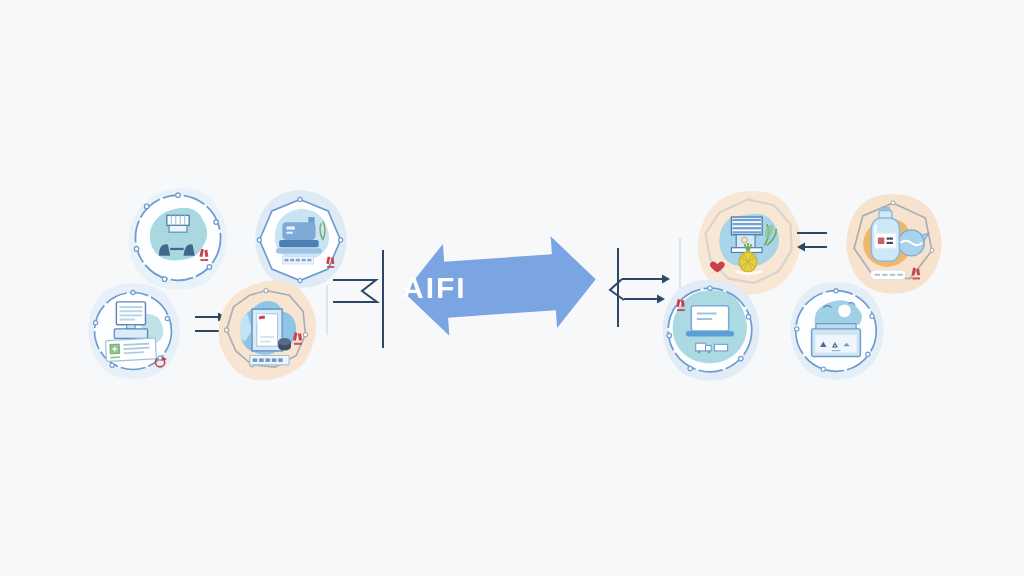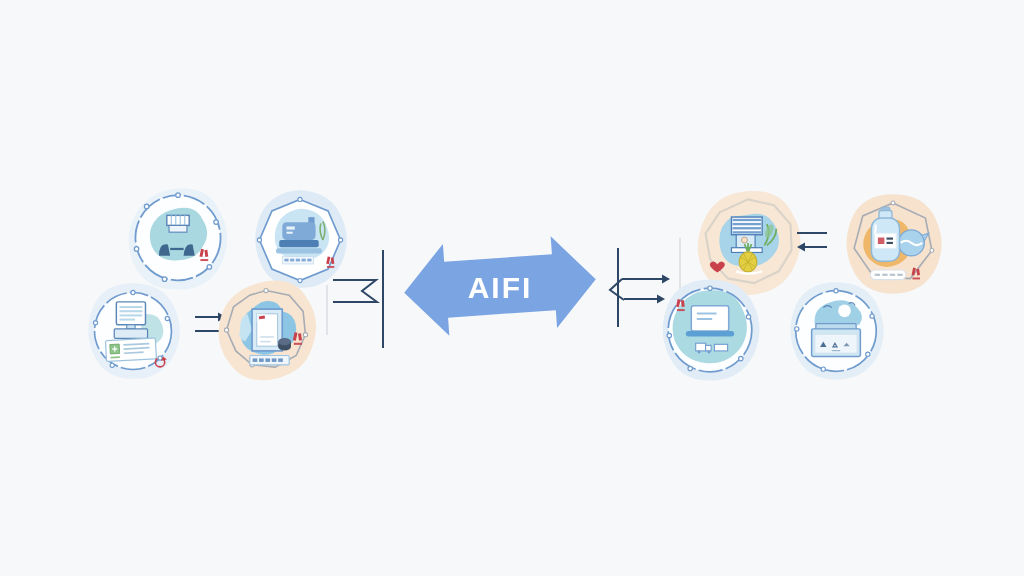--- a/index.html
+++ b/index.html
@@ -1,21 +1,21 @@
 <!DOCTYPE html>
 <html><head>
 <meta charset="utf-8">
 <style>
   html,body{margin:0;padding:0;}
   body{background:#eceef1;font-family:"Liberation Sans",sans-serif;}
   .stage{position:relative;width:1024px;height:576px;background:#f7f8fa;overflow:hidden;}
   .abs{position:absolute;}
   .node svg{display:block;width:100%;height:100%;}
   .arrow-wrap{left:402px;top:232px;width:196px;height:108px;transform:rotate(-4deg);}
-  .arrow-label{left:402px;top:271px;width:196px;text-align:center;
+  .arrow-label{left:402px;top:271px;width:196px;text-align:left;
     font-size:30px;font-weight:bold;letter-spacing:2px;color:#fff;}
   .conn svg,.flow svg{display:block;width:100%;height:100%;}
 </style>
 </head>
 <body>
 
 <div class="stage">
 
   <div class="abs node" style="left:122px;top:184px;width:112px;height:112px;">
     <svg viewBox="0 0 100 100">

